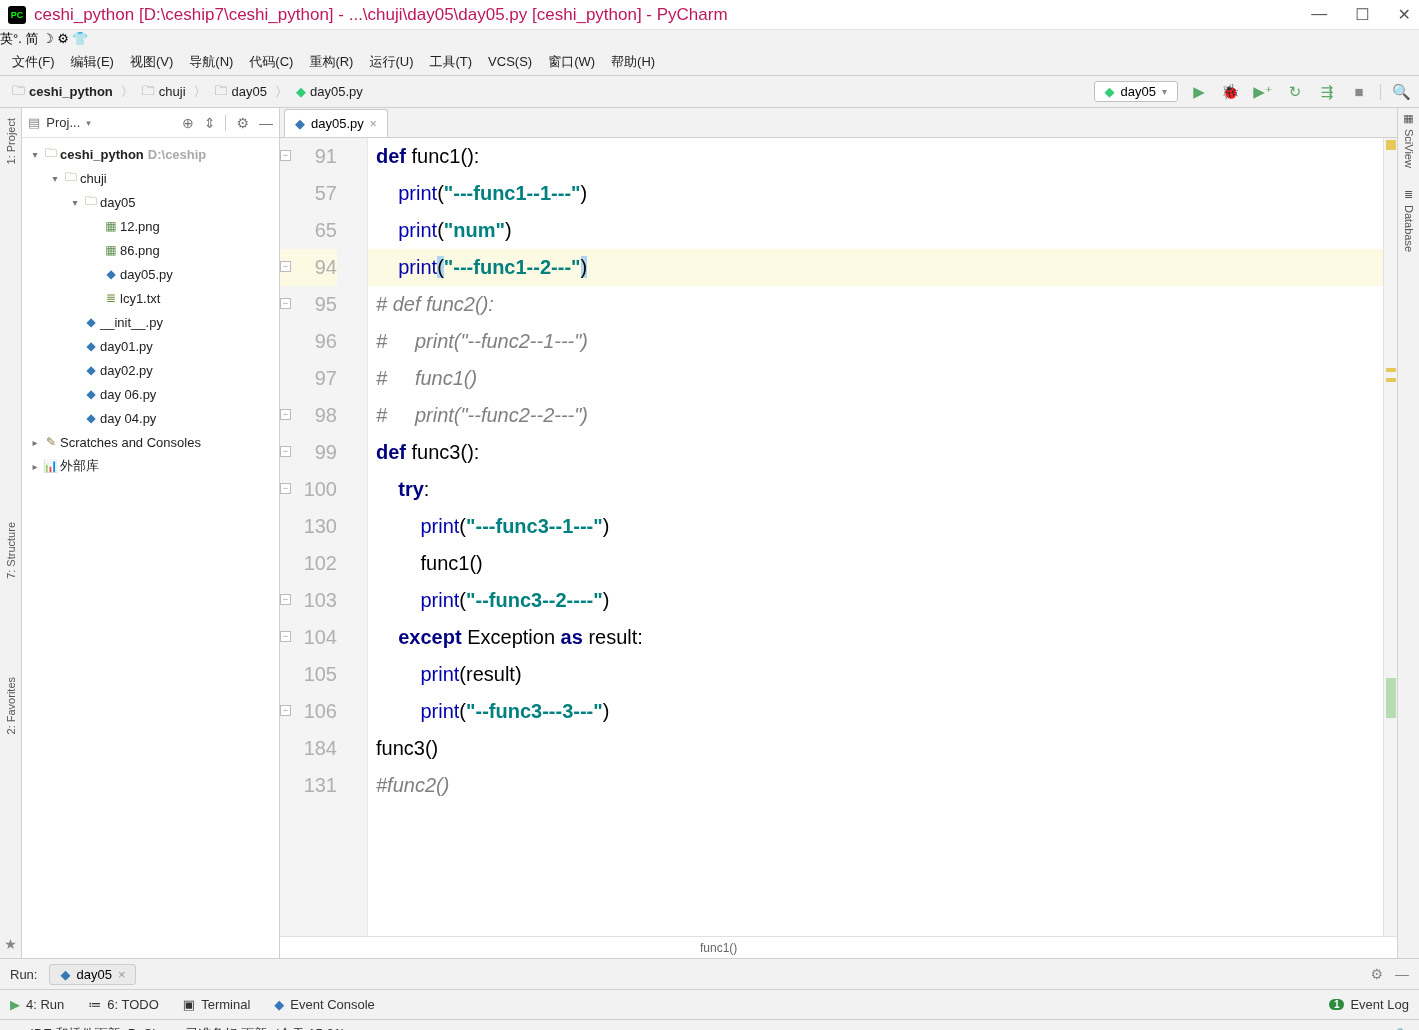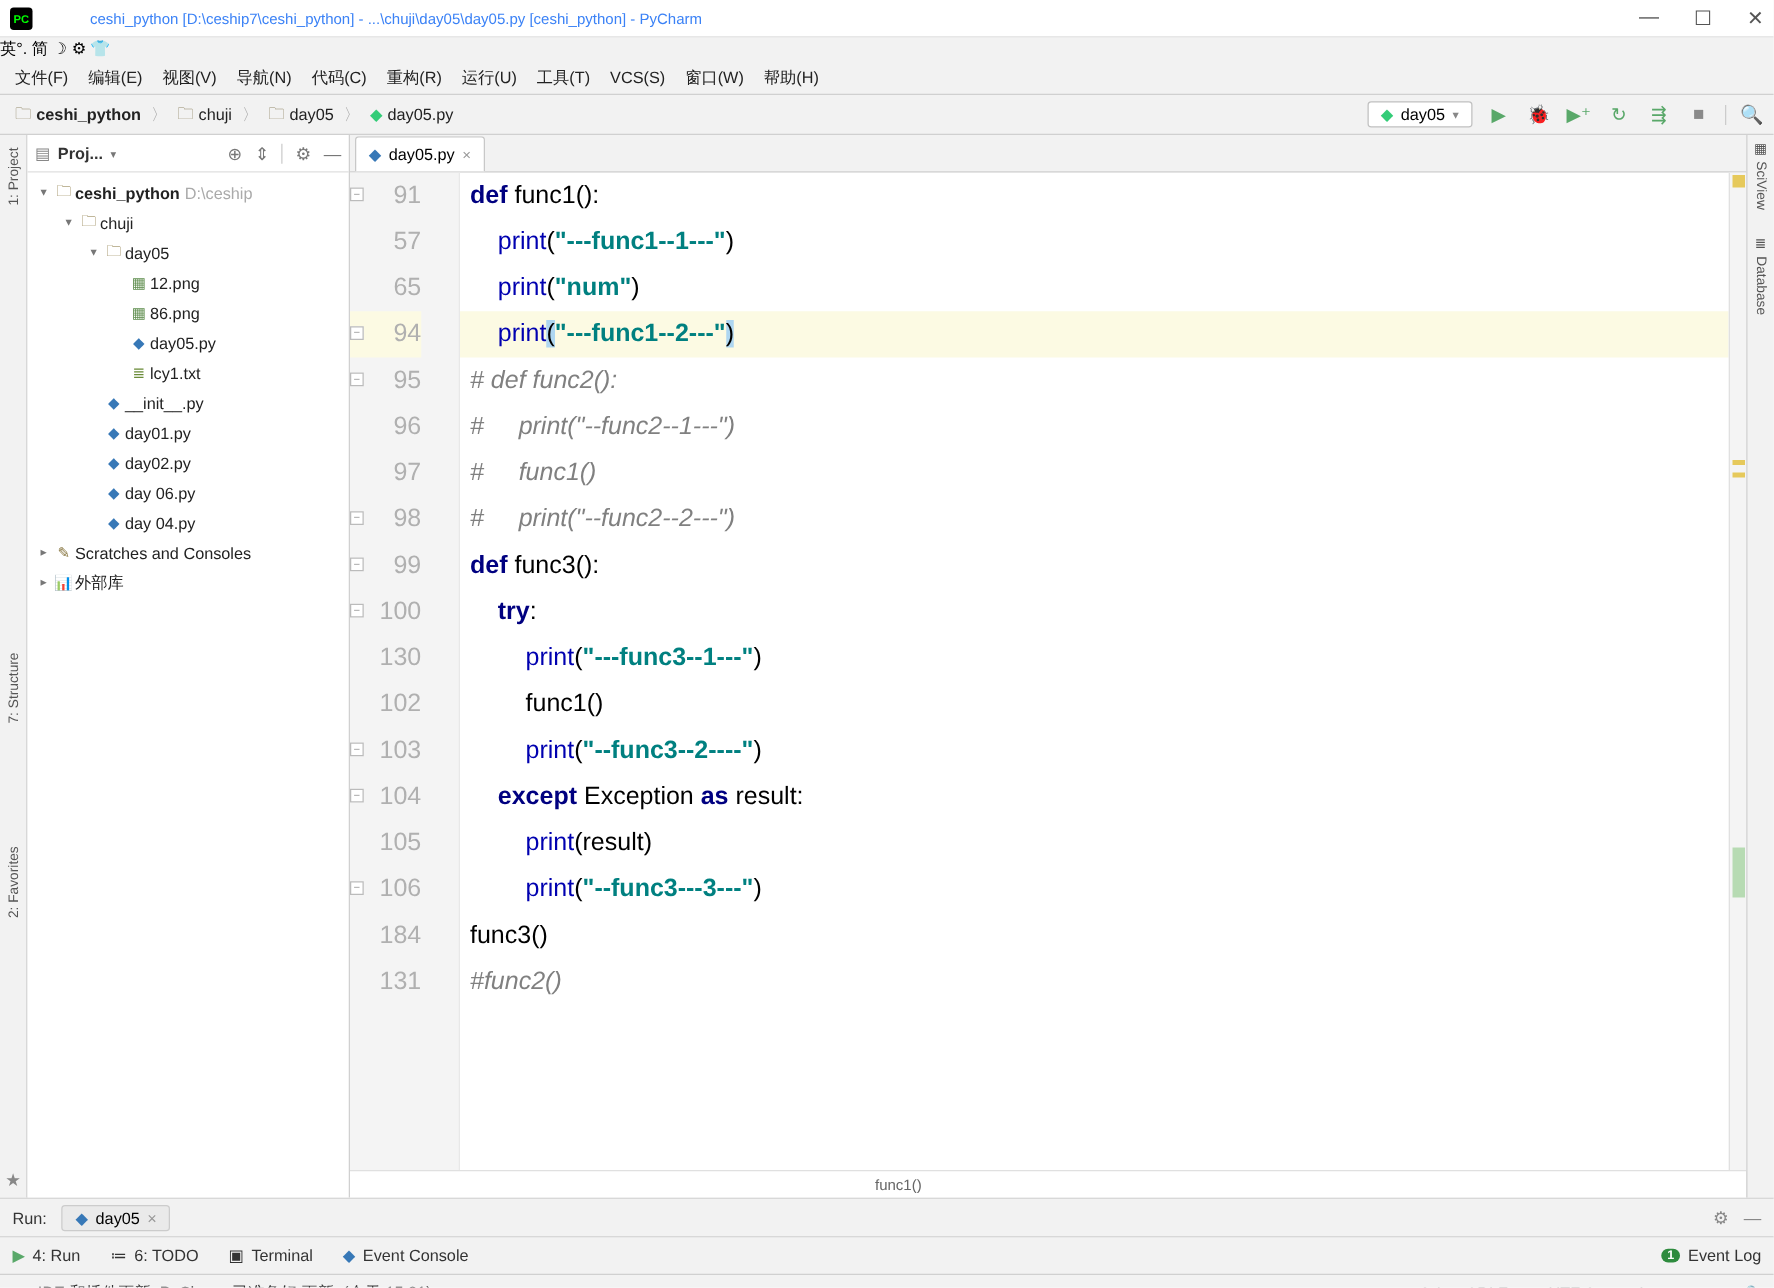--- a/index.html
+++ b/index.html
@@ -1,51 +1,51 @@
 <!DOCTYPE html>
 <html><head>
 <meta charset="utf-8">
 <style>
 * { margin: 0; padding: 0; box-sizing: border-box; font-family: "Segoe UI", "Microsoft YaHei", sans-serif; }
 body { width: 1419px; height: 1030px; overflow: hidden; background: #f2f2f2; font-size: 13px; color: #000; position: relative; }
 .titlebar { height: 30px; display: flex; align-items: center; padding: 0 8px; background: #fff; border-bottom: 1px solid #e0e0e0; }
 .titlebar .app-icon { width: 18px; height: 18px; background: #000; border-radius: 3px; margin-right: 8px; display: inline-flex; align-items: center; justify-content: center; color: #0f0; font-size: 9px; font-weight: bold; }
-.titlebar .title { flex: 1; font-size: 12px; color: #3b82f6; margin-left: 38px; }
+.titlebar .title { flex: 1; font-size: 17px; color: #be185d; }
 .win-controls { display: flex; gap: 28px; color: #555; font-size: 16px; margin-left: auto; }
 .menubar { height: 28px; display: flex; align-items: center; padding: 0 6px; background: #f2f2f2; gap: 4px; border-bottom: 1px solid #d0d0d0; }
 .menubar span { font-size: 13px; padding: 2px 6px; color: #222; }
 .navbar { height: 32px; display: flex; align-items: center; background: #f2f2f2; border-bottom: 1px solid #d0d0d0; padding: 0 6px; }
 .crumb { display: flex; align-items: center; gap: 4px; padding: 2px 6px; font-size: 13px; color: #222; }
 .crumb .folder-icon { color: #968d6f; }
 .crumb .py-icon { color: #3c7; }
 .crumb-sep { color: #aaa; padding: 0 2px; }
 .navbar-right { margin-left: auto; display: flex; align-items: center; gap: 10px; }
 .run-config { border: 1px solid #c0c0c0; border-radius: 3px; padding: 2px 10px; display: flex; align-items: center; gap: 6px; background: #fff; font-size: 13px; }
 .run-config .tri { color: #888; font-size: 10px; }
 .nav-icon { width: 22px; height: 22px; display: inline-flex; align-items: center; justify-content: center; color: #59a869; font-size: 15px; }
 .nav-icon.bug{color:#59a869}.nav-icon.gray{color:#8a8a8a}
 .main { display: flex; height: calc(100% - 30px - 28px - 32px - 32px - 30px - 28px); }
 .left-strip { width: 22px; background: #f2f2f2; border-right: 1px solid #d0d0d0; display: flex; flex-direction: column; align-items: center; padding-top: 6px; gap: 90px; font-size: 11px; color: #555; }
 .left-strip .vlabel { writing-mode: vertical-rl; transform: rotate(180deg); white-space: nowrap; padding: 4px 0; }
 .left-strip .star { color: #888; font-size: 14px; margin-top: auto; margin-bottom: 6px; }
 .project-panel { width: 258px; background: #fff; border-right: 1px solid #d0d0d0; display: flex; flex-direction: column; }
 .pp-header { height: 30px; display: flex; align-items: center; padding: 0 6px; border-bottom: 1px solid #e0e0e0; gap: 6px; font-size: 13px; color: #333; }
-.pp-header .title { font-weight: 700; }
+.pp-header .title { font-weight: 400; }
 .pp-header .tri { font-size: 9px; color: #777; }
 .pp-header .tool-icons { margin-left: auto; display: flex; gap: 10px; color: #777; font-size: 14px; }
 .tree { padding: 4px 0; overflow-y: auto; flex: 1; font-size: 13px; }
 .tree-row { display: flex; align-items: center; height: 24px; padding-left: 6px; white-space: nowrap; }
 .tree-row .exp { width: 14px; color: #777; font-size: 10px; text-align: center; }
 .tree-row .icon { width: 18px; color: #87753f; text-align: center; font-size: 12px; }
 .tree-row .py-i { color: #3778b7; }
 .tree-row .txt-i { color: #6b8c3a; }
 .tree-row .img-i { color: #5f8e4e; }
 .tree-row .lib-i { color: #d48b2c; }
 .tree-row .label { color: #222; }
-.tree-row .path { color: #aaa; margin-left: 4px; }
+.tree-row .path { color: #aaa; margin-left: 4px; font-weight: bold; }
 .tree-row.bold .label { font-weight: bold; }
 .editor-area { flex: 1; display: flex; flex-direction: column; background: #fff; }
 .tabbar { height: 30px; display: flex; align-items: flex-end; background: #f2f2f2; border-bottom: 1px solid #d0d0d0; }
 .tab { height: 28px; border: 1px solid #c8c8c8; border-bottom: none; background: #fff; display: flex; align-items: center; padding: 0 10px; gap: 6px; font-size: 13px; margin-left: 4px; border-radius: 3px 3px 0 0; }
 .tab .close { color: #999; font-size: 12px; }
 .editor { flex: 1; display: flex; overflow: hidden; position: relative; font-family: "Consolas","Courier New",monospace; font-size: 20px; line-height: 37px; }
 .gutter { width: 88px; background: #f4f4f4; color: #b0b0b0; text-align: right; padding-right: 30px; border-right: 1px solid #e8e8e8; position: relative; }
 .gutter .ln { height: 37px; position: relative; }
 .fold { position: absolute; width: 11px; height: 11px; border: 1px solid #bbb; background: #fff; left: 0; font-size: 9px; line-height: 9px; text-align: center; color: #999; }
 .code { flex: 1; position: relative; white-space: pre; overflow: hidden; }

